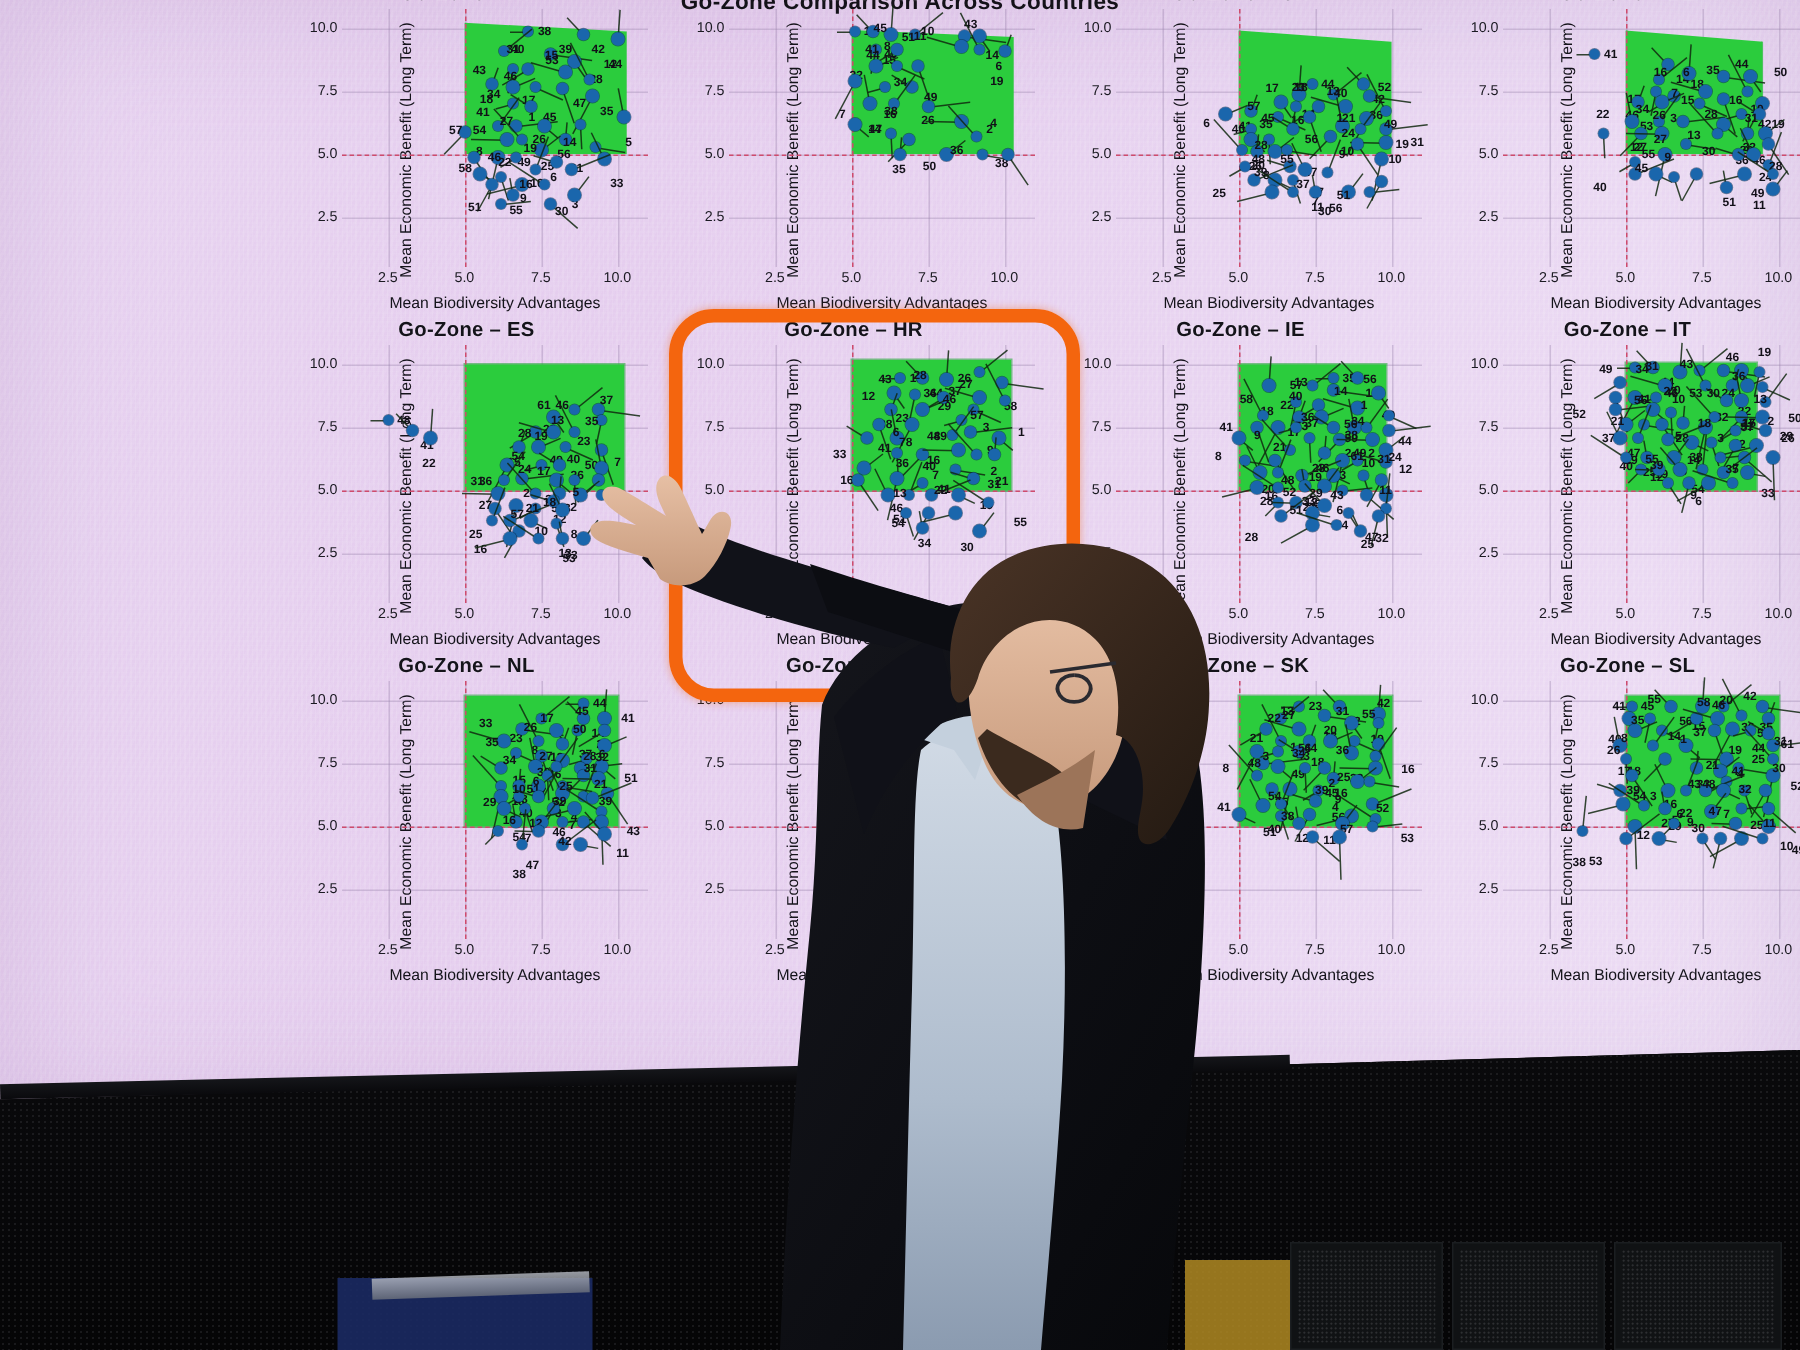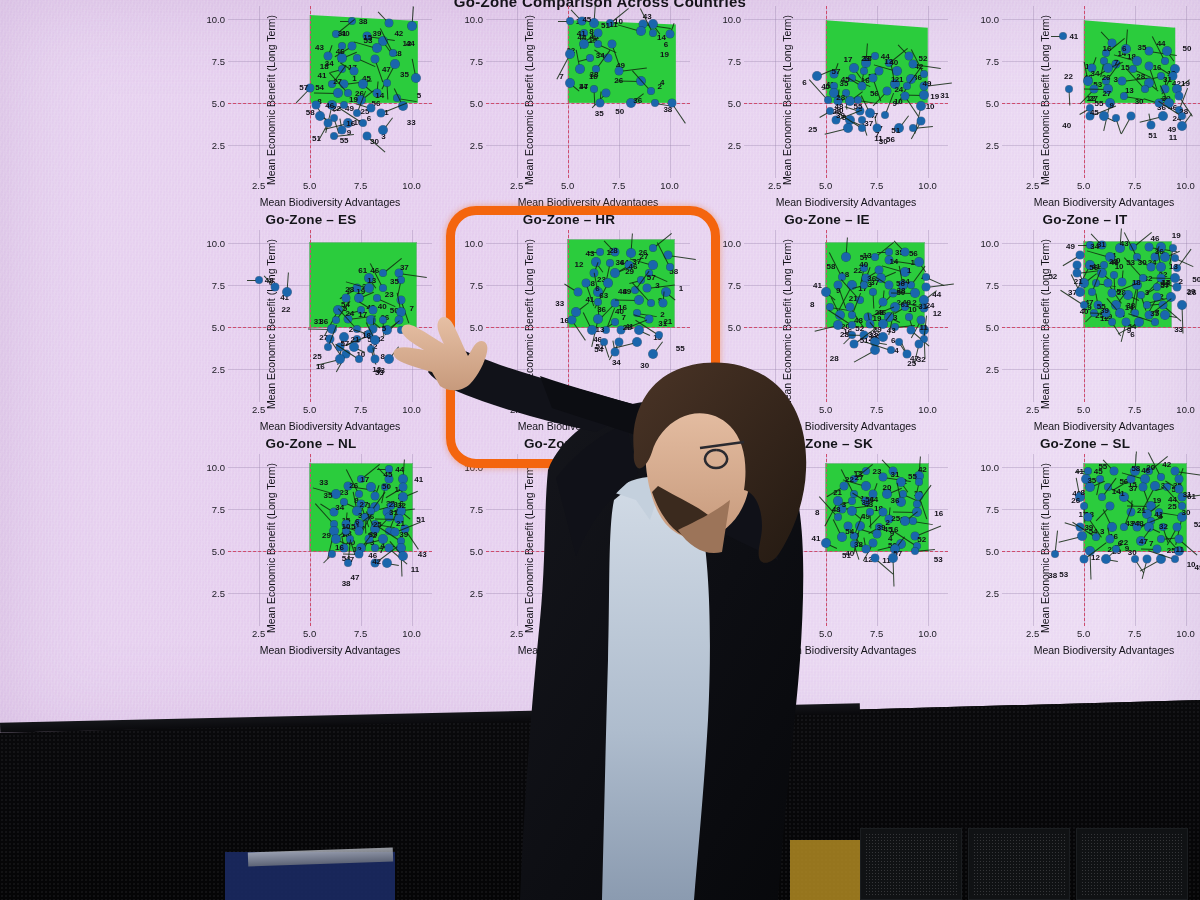--- a/index.html
+++ b/index.html
@@ -948,21 +948,21 @@
             <div class="leader" style="left: 44%; top: 47.5728%; width: 16px; transform: rotate(322deg);"></div>
             <div class="lbl" style="left: 38.5182%; top: 52.4981%;">16</div>
             <div class="dot" style="width: 9px; height: 9px; left: 44%; top: 47.5728%;"></div>
             <div class="leader" style="left: 74%; top: 48.5437%; width: 20px; transform: rotate(369deg);"></div>
             <div class="lbl" style="left: 65.4114%; top: 46.9793%;">40</div>
             <div class="dot" style="width: 7px; height: 7px; left: 74%; top: 48.5437%;"></div>
             <div class="leader" style="left: 42%; top: 52.4272%; width: 24px; transform: rotate(416deg);"></div>
             <div class="lbl" style="left: 36.1649%; top: 42.4787%;">33</div>
             <div class="dot" style="width: 8px; height: 8px; left: 42%; top: 52.4272%;"></div>
             <div class="leader" style="left: 55%; top: 51.4563%; width: 28px; transform: rotate(463deg);"></div>
-            <div class="lbl" style="left: 57.7385%; top: 37.8151%;">63</div>
+            <div class="lbl" style="left: 57.7385%; top: 37.8151%;">78</div>
             <div class="dot" style="width: 9px; height: 9px; left: 55%; top: 51.4563%;"></div>
             <div class="leader" style="left: 63%; top: 53.3981%; width: 12px; transform: rotate(510deg);"></div>
             <div class="lbl" style="left: 67.5184%; top: 50.3981%;">7</div>
             <div class="dot" style="width: 7px; height: 7px; left: 63%; top: 53.3981%;"></div>
             <div class="leader" style="left: 80%; top: 51.4563%; width: 16px; transform: rotate(197deg);"></div>
             <div class="lbl" style="left: 86.6526%; top: 53.7953%;">31</div>
             <div class="dot" style="width: 8px; height: 8px; left: 80%; top: 51.4563%;"></div>
             <div class="leader" style="left: 52%; top: 58.2524%; width: 20px; transform: rotate(244deg);"></div>
             <div class="lbl" style="left: 55.8119%; top: 67.2404%;">51</div>
             <div class="dot" style="width: 9px; height: 9px; left: 52%; top: 58.2524%;"></div>

